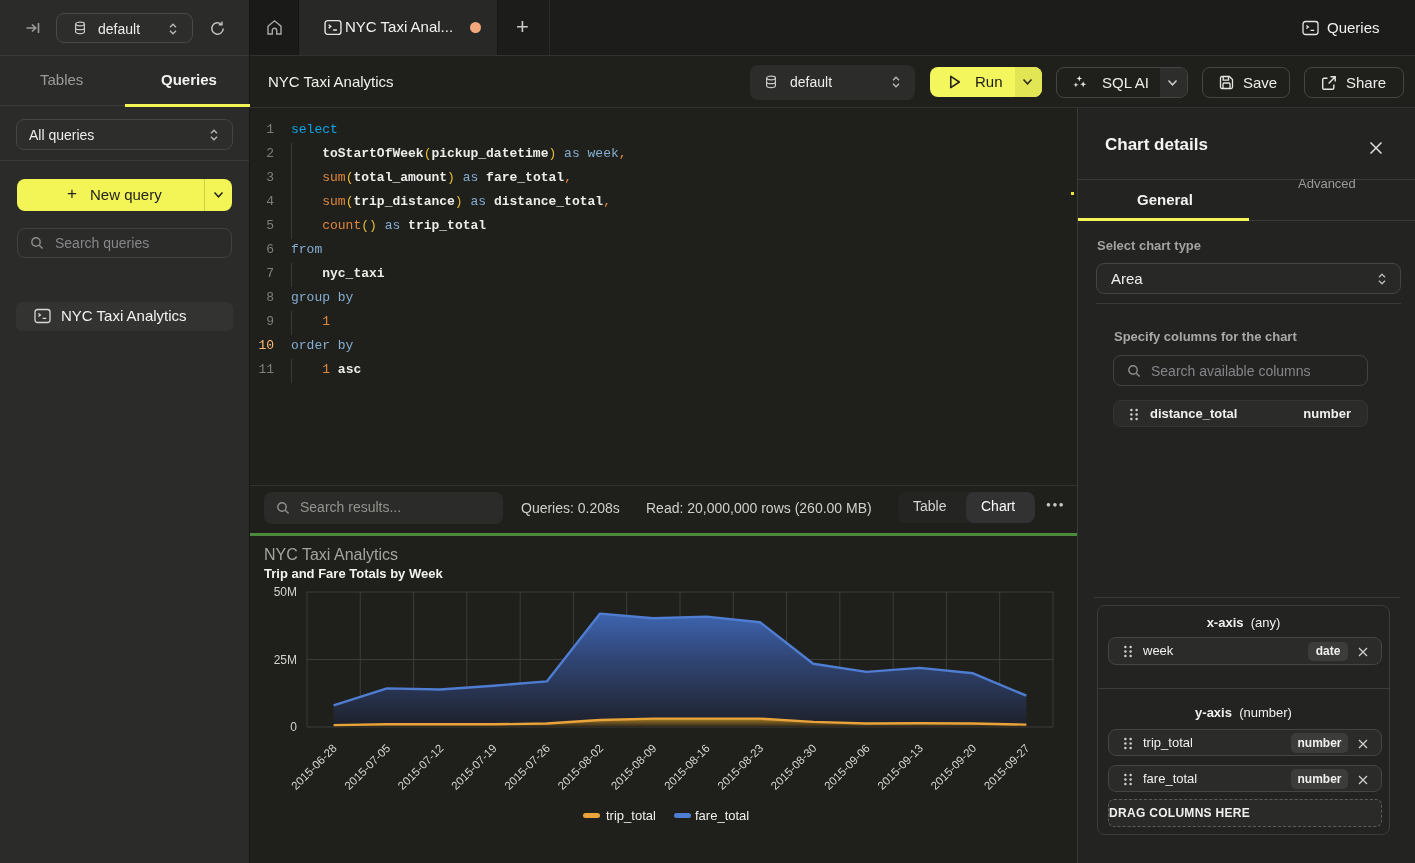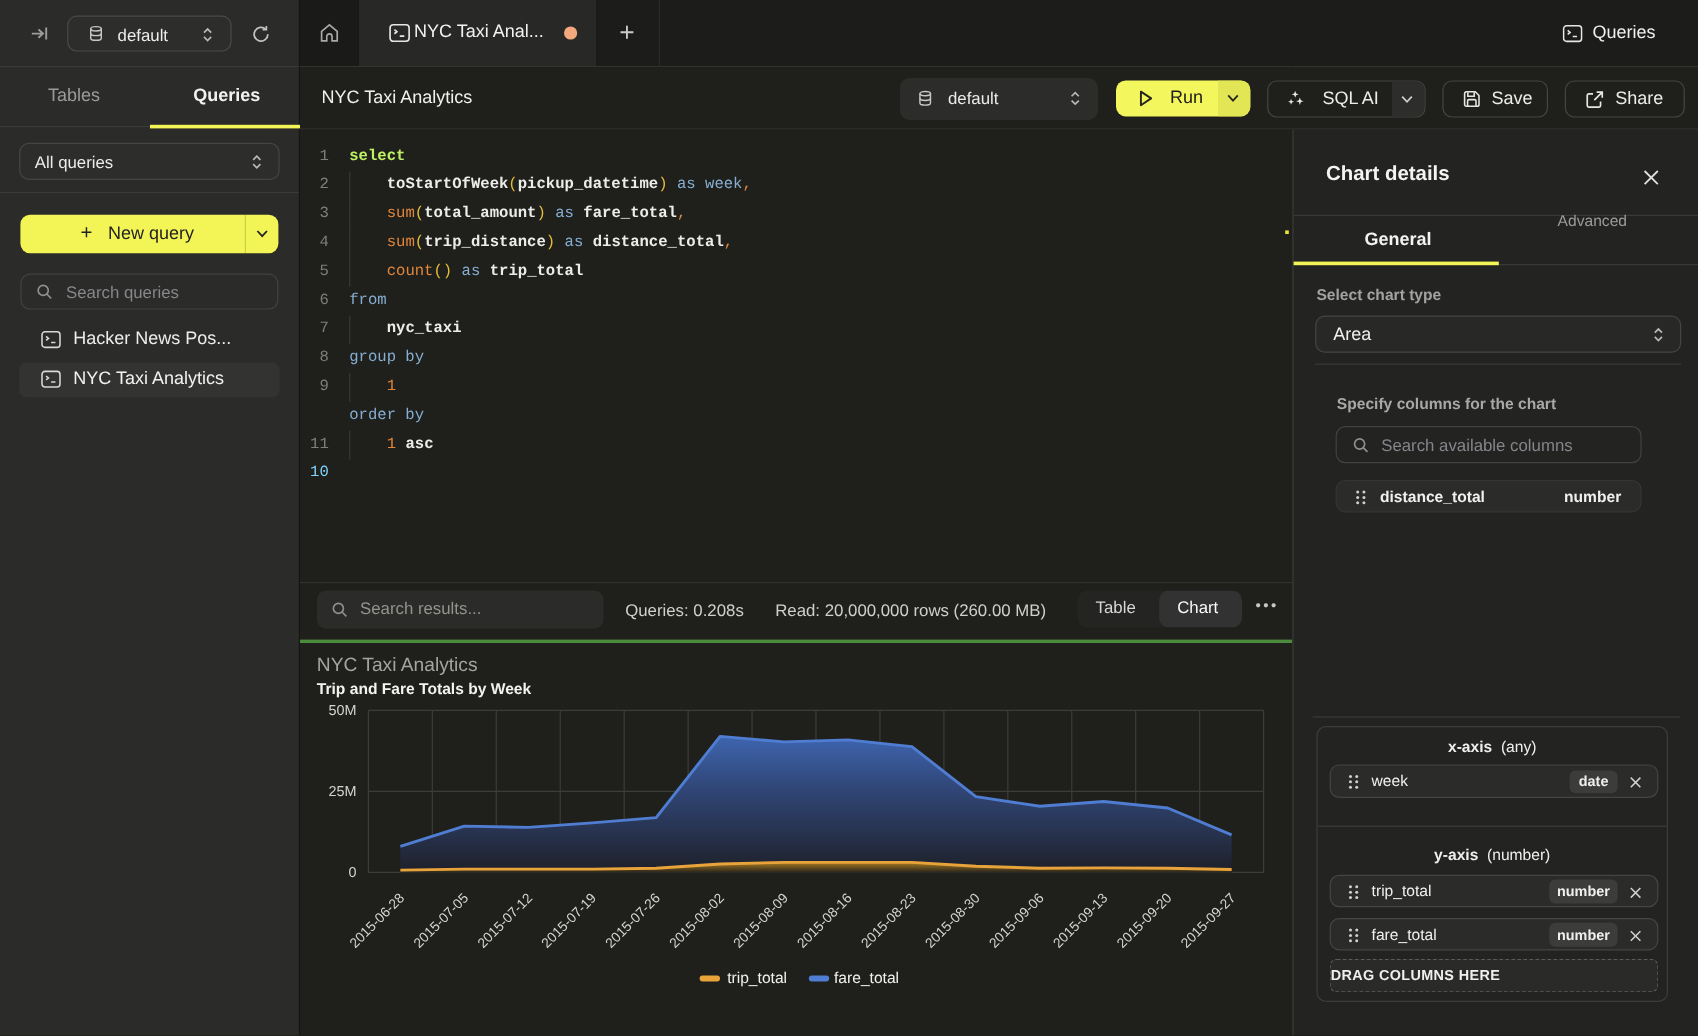--- a/index.html
+++ b/index.html
@@ -57,27 +57,20 @@
   </div>
 
   <div class="abs" style="left:17px;top:228px;width:215px;height:30px;border:1px solid #424240;border-radius:8px;">
     <svg class="abs" style="left:12px;top:7px" width="14" height="14" viewBox="0 0 14 14" fill="none" stroke="#8f8f8d" stroke-width="1.4">
         <circle cx="6" cy="6" r="4.2"></circle>
         <path d="M9.2 9.2L12.6 12.6"></path>
       </svg>
     <span class="abs" style="left:37px;top:6px;color:#87878b;font-size:14px;">Search queries</span>
   </div>
 
-  <div class="abs" style="left:16px;top:269px;width:217px;height:29px;">
-    <svg class="abs" style="left:18px;top:6px" width="17" height="16" viewBox="0 0 17 16" fill="none" stroke="#d8d8d6" stroke-width="1.3">
-        <rect x="1" y="1.5" width="15" height="13" rx="2.5"></rect>
-        <path d="M4.4 5.4l2 1.6-2 1.6M8.6 10.4h3.6"></path>
-      </svg>
-    <span class="abs" style="left:45px;top:5px;color:#ededeb;font-size:15px;">Hacker News Pos...</span>
-  </div>
   <div class="abs" style="left:16px;top:302px;width:217px;height:29px;background:#333331;border-radius:6px;">
     <svg class="abs" style="left:18px;top:6px" width="17" height="16" viewBox="0 0 17 16" fill="none" stroke="#d8d8d6" stroke-width="1.3">
         <rect x="1" y="1.5" width="15" height="13" rx="2.5"></rect>
         <path d="M4.4 5.4l2 1.6-2 1.6M8.6 10.4h3.6"></path>
       </svg>
     <span class="abs" style="left:45px;top:5px;color:#f2f2f0;font-size:15px;">NYC Taxi Analytics</span>
   </div>
 </div>
 
 <div class="abs" style="left:250px;top:0;width:827px;height:56px;background:#1c1c1a;border-bottom:1px solid #323230;">
@@ -157,38 +150,38 @@
 <div class="abs" style="left:1077px;top:0;width:338px;height:56px;background:#1c1c1a;border-bottom:1px solid #323230;">
   <svg class="abs" style="left:225px;top:20px" width="17" height="16" viewBox="0 0 17 16" fill="none" stroke="#e6e6e4" stroke-width="1.3">
       <rect x="1" y="1.5" width="15" height="13" rx="2.5"></rect>
       <path d="M4.4 5.4l2 1.6-2 1.6M8.6 10.4h3.6"></path>
     </svg>
     <span class="abs" style="left:250px;top:19px;color:#f0f0ee;font-size:15px;">Queries</span>
 </div>
 
 <div class="abs" id="editor" style="left:250px;top:108px;width:827px;height:378px;background:#1f1f1c;border-bottom:1px solid #323230;font-family:'Liberation Mono',monospace;font-size:13px;">
     <div style="position:absolute;left:0;top:14px;width:24px;text-align:right;color:#7e7e7a;">1</div>
-    <div style="position:absolute;left:41px;top:14px;white-space:pre;"><span style="color:#bef264;font-weight:bold;">select</span></div>
+    <div style="position:absolute;left:41px;top:14px;white-space:pre;"><span style="color:#0ea5e9;">select</span></div>
     <div style="position:absolute;left:0;top:38px;width:24px;text-align:right;color:#7e7e7a;">2</div>
     <div style="position:absolute;left:41px;top:38px;white-space:pre;"><span style="position:absolute;left:0px;top:-3px;width:1px;height:24px;background:#3a3a32;"></span>    <span style="color:#ececea;font-weight:700;">toStartOfWeek</span><span style="color:#e5bd35;">(</span><span style="color:#ececea;font-weight:700;">pickup_datetime</span><span style="color:#e5bd35;">)</span> <span style="color:#85aed1;">as</span> <span style="color:#85aed1;">week</span><span style="color:#e0873b;">,</span></div>
     <div style="position:absolute;left:0;top:62px;width:24px;text-align:right;color:#7e7e7a;">3</div>
     <div style="position:absolute;left:41px;top:62px;white-space:pre;"><span style="position:absolute;left:0px;top:-3px;width:1px;height:24px;background:#3a3a32;"></span>    <span style="color:#e0873b;">sum</span><span style="color:#e5bd35;">(</span><span style="color:#ececea;font-weight:700;">total_amount</span><span style="color:#e5bd35;">)</span> <span style="color:#85aed1;">as</span> <span style="color:#ececea;font-weight:700;">fare_total</span><span style="color:#e0873b;">,</span></div>
     <div style="position:absolute;left:0;top:86px;width:24px;text-align:right;color:#7e7e7a;">4</div>
     <div style="position:absolute;left:41px;top:86px;white-space:pre;"><span style="position:absolute;left:0px;top:-3px;width:1px;height:24px;background:#3a3a32;"></span>    <span style="color:#e0873b;">sum</span><span style="color:#e5bd35;">(</span><span style="color:#ececea;font-weight:700;">trip_distance</span><span style="color:#e5bd35;">)</span> <span style="color:#85aed1;">as</span> <span style="color:#ececea;font-weight:700;">distance_total</span><span style="color:#e0873b;">,</span></div>
     <div style="position:absolute;left:0;top:110px;width:24px;text-align:right;color:#7e7e7a;">5</div>
     <div style="position:absolute;left:41px;top:110px;white-space:pre;"><span style="position:absolute;left:0px;top:-3px;width:1px;height:24px;background:#3a3a32;"></span>    <span style="color:#e0873b;">count</span><span style="color:#e5bd35;">()</span> <span style="color:#85aed1;">as</span> <span style="color:#ececea;font-weight:700;">trip_total</span></div>
     <div style="position:absolute;left:0;top:134px;width:24px;text-align:right;color:#7e7e7a;">6</div>
     <div style="position:absolute;left:41px;top:134px;white-space:pre;"><span style="color:#85aed1;">from</span></div>
     <div style="position:absolute;left:0;top:158px;width:24px;text-align:right;color:#7e7e7a;">7</div>
     <div style="position:absolute;left:41px;top:158px;white-space:pre;"><span style="position:absolute;left:0px;top:-3px;width:1px;height:24px;background:#3a3a32;"></span>    <span style="color:#ececea;font-weight:700;">nyc_taxi</span></div>
     <div style="position:absolute;left:0;top:182px;width:24px;text-align:right;color:#7e7e7a;">8</div>
     <div style="position:absolute;left:41px;top:182px;white-space:pre;"><span style="color:#85aed1;">group by</span></div>
     <div style="position:absolute;left:0;top:206px;width:24px;text-align:right;color:#7e7e7a;">9</div>
     <div style="position:absolute;left:41px;top:206px;white-space:pre;"><span style="position:absolute;left:0px;top:-3px;width:1px;height:24px;background:#3a3a32;"></span>    <span style="color:#e0873b;">1</span></div>
-    <div style="position:absolute;left:0;top:230px;width:24px;text-align:right;color:#7dd3fc;margin-top:48px;">10</div>
+    <div style="position:absolute;left:0;top:230px;width:24px;text-align:right;color:#fdba74;">10</div>
     <div style="position:absolute;left:41px;top:230px;white-space:pre;"><span style="color:#85aed1;">order by</span></div>
     <div style="position:absolute;left:0;top:254px;width:24px;text-align:right;color:#7e7e7a;">11</div>
     <div style="position:absolute;left:41px;top:254px;white-space:pre;"><span style="position:absolute;left:0px;top:-3px;width:1px;height:24px;background:#3a3a32;"></span>    <span style="color:#e0873b;">1</span> <span style="color:#ececea;font-weight:700;">asc</span></div>
   </div>
 <div class="abs" style="left:1071px;top:192px;width:3px;height:3px;background:#e8e832;"></div>
 
 <div class="abs" style="left:250px;top:487px;width:827px;height:46px;background:#1f1f1c;">
   <div class="abs" style="left:14px;top:5px;width:239px;height:32px;background:#2b2b29;border-radius:8px;">
     <svg class="abs" style="left:12px;top:9px" width="14" height="14" viewBox="0 0 14 14" fill="none" stroke="#8f8f8d" stroke-width="1.4">
         <circle cx="6" cy="6" r="4.2"></circle>

